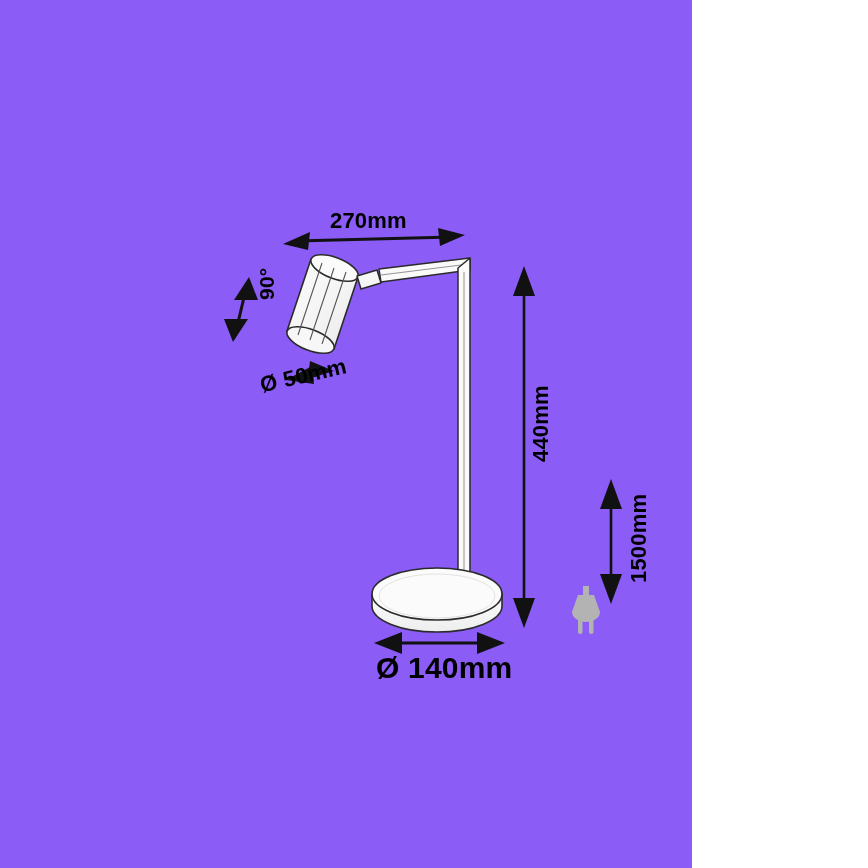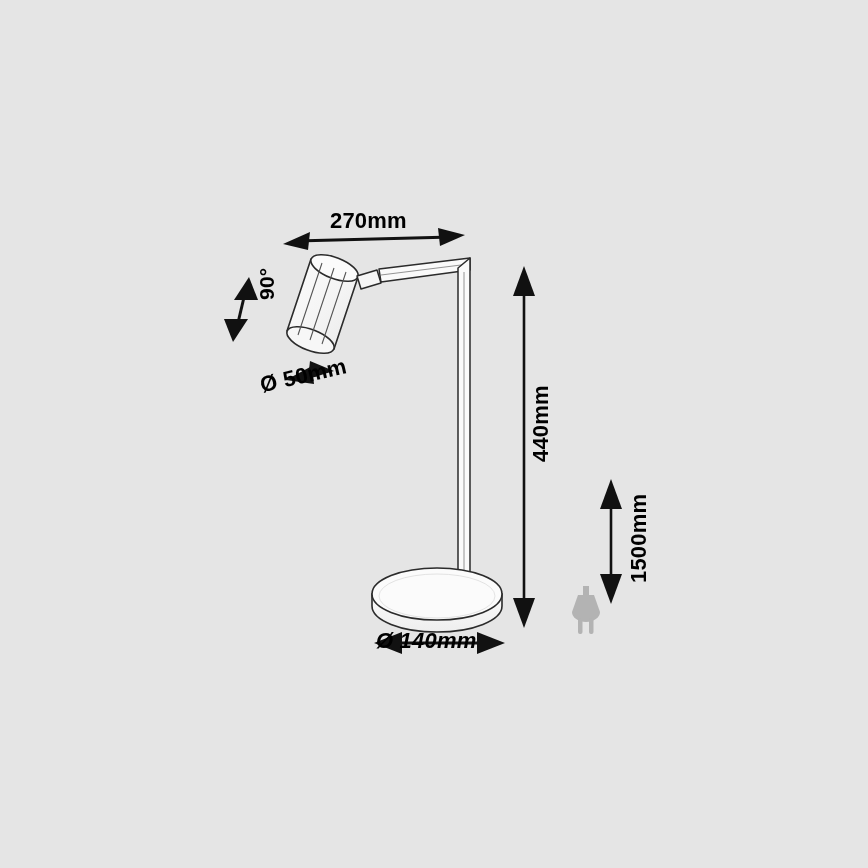--- a/index.html
+++ b/index.html
@@ -5,23 +5,23 @@
   html, body {
     margin: 0;
     padding: 0;
     background: #ffffff;
   }
   body {
     font-family: "Liberation Sans", sans-serif;
   }
   #stage {
     position: relative;
-    width: 868px;
+    width: 692px;
     height: 868px;
-    background: #e5e5e5;
+    background: #8b5cf6;
     overflow: hidden;
   }
   #drawing {
     position: absolute;
     left: 0;
     top: 0;
     width: 868px;
     height: 868px;
   }
   .dim-label {
@@ -61,23 +61,22 @@
   }
   #label-1500 {
     left: 628px;
     top: 583px;
     font-size: 22px;
     transform: rotate(-90deg);
     transform-origin: left top;
   }
   #label-140 {
     left: 376px;
-    top: 630px;
-    font-size: 22px;
-    font-style: italic;
+    top: 653px;
+    font-size: 30px;
   }
 </style>
 </head>
 <body>
 
 <div id="stage">
 
   <svg id="drawing" viewBox="0 0 868 868">
 
     <defs>

